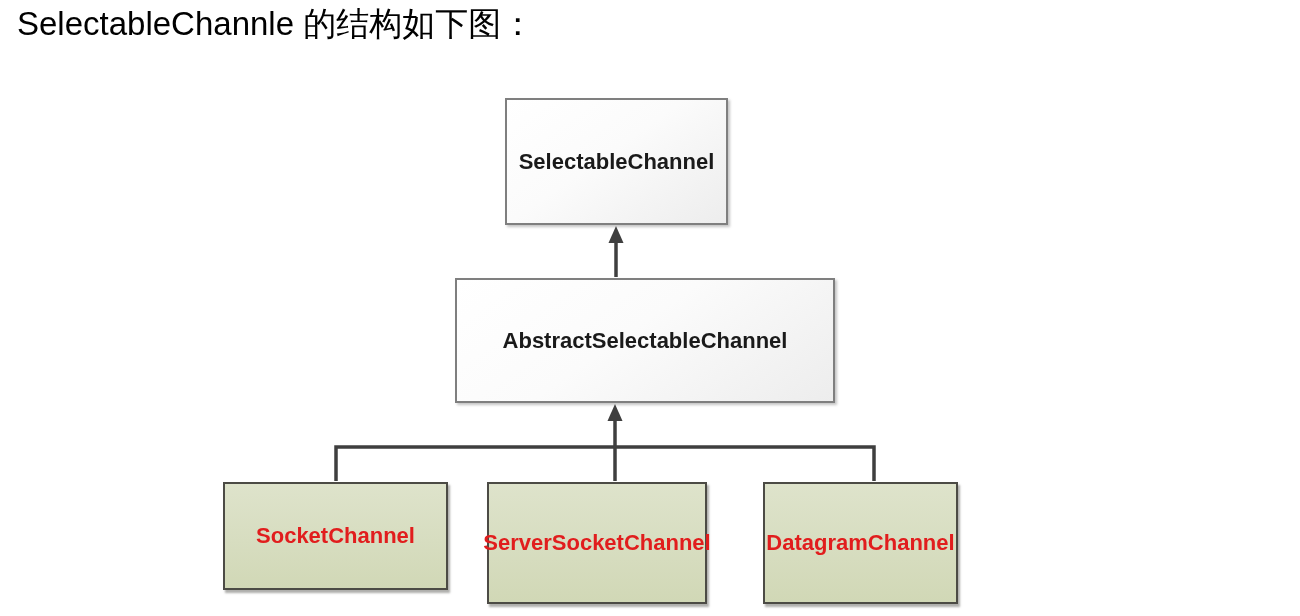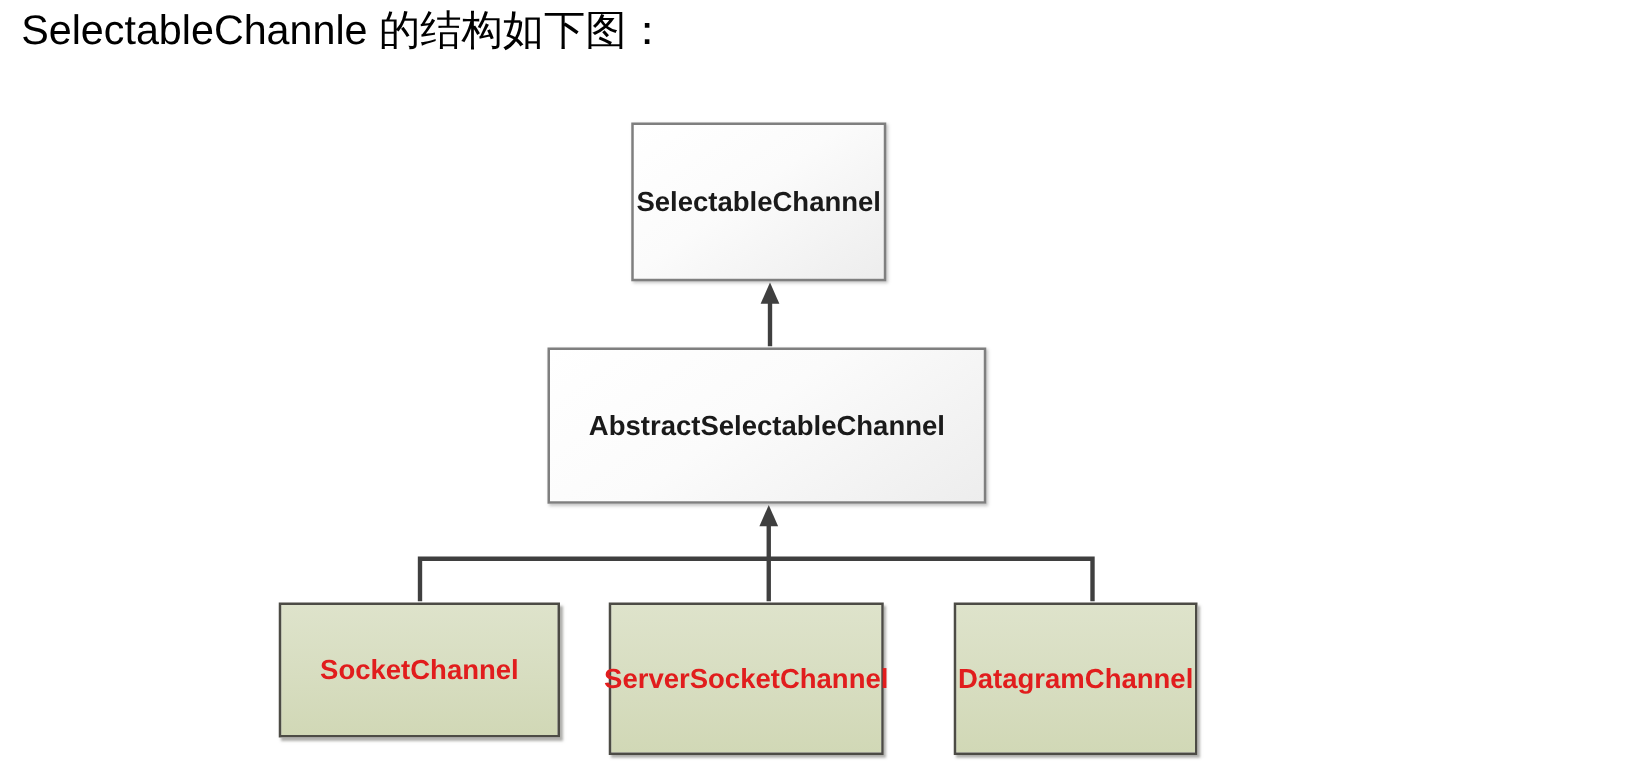--- a/index.html
+++ b/index.html
@@ -53,22 +53,22 @@
     border: 2px solid #7f7f7f;
     box-shadow: 1.5px 1.5px 2.5px rgba(110,110,110,0.40);
     color: #1a1a1a;
   }
   .node-impl {
     background: linear-gradient(180deg, #dee3cb 0%, #d7ddc0 55%, #d1d8b6 100%);
     border: 2px solid #4c4b45;
     box-shadow: 2px 2.5px 2px rgba(95,95,90,0.50);
     color: #e11d1d;
   }
-  .node-root     { left: 505px; top:  98px; width: 204px; height: 127px; }
-  .node-abstract { left: 438px; top: 278px; width: 351px; height: 125px; }
+  .node-root     { left: 505px; top:  98px; width: 223px; height: 127px; }
+  .node-abstract { left: 455px; top: 278px; width: 380px; height: 125px; }
   .node-impl-0   { left: 223px; top: 482px; width: 225px; height: 108px; }
   .node-impl-1   { left: 487px; top: 482px; width: 220px; height: 122px; }
   .node-impl-2   { left: 763px; top: 482px; width: 195px; height: 122px; }
 </style>
 </head>
 <body>
 
 <div class="canvas">
 
   <div class="page-title">SelectableChannle 的结构如下图：</div>

